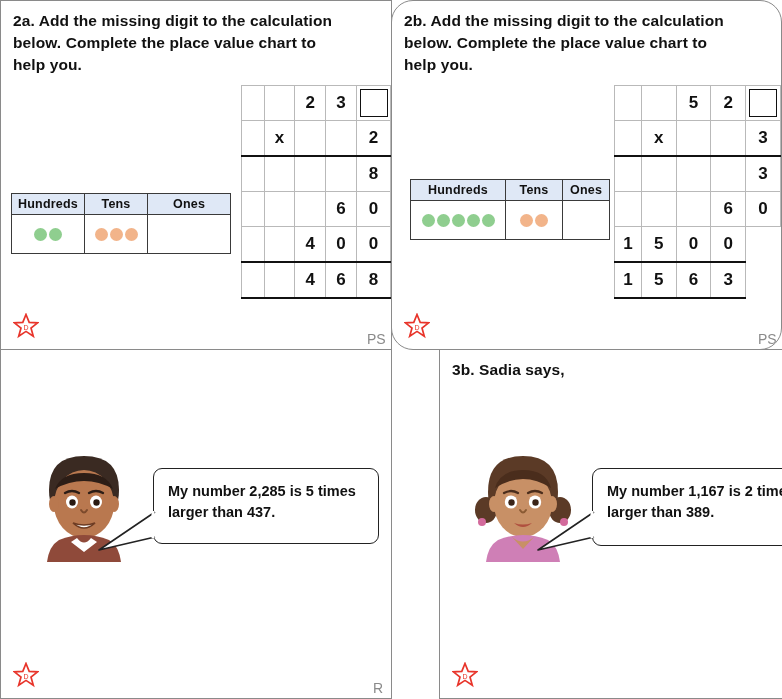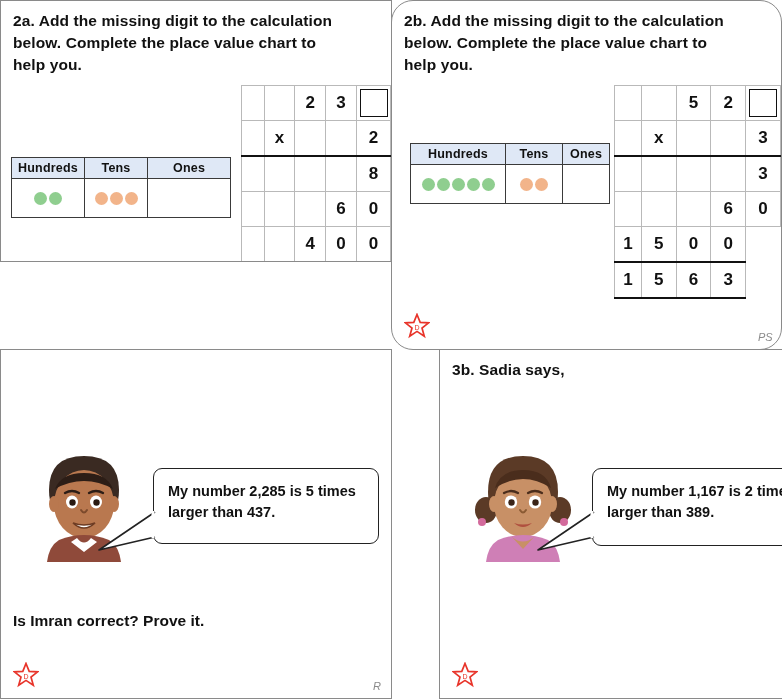--- a/index.html
+++ b/index.html
@@ -12,40 +12,41 @@
   }
   .sheet{position:relative;width:782px;height:699px;}
 
   .cell{
     position:absolute;
     border:1px solid #8a8a8a;
     box-sizing:border-box;
     background:#fff;
     overflow:hidden;
   }
-  #q2a{left:0;top:0;width:392px;height:262px;}
+  #q2a{left:0;top:0;width:392px;height:350px;}
   #q2b{left:391px;top:0;width:391px;height:350px;border-radius:22px;}
   #q3a{left:0;top:349px;width:392px;height:350px;}
   #q3b{left:391px;top:349px;width:391px;height:350px;margin-left:48px;}
 
   .prompt{
     position:absolute;
     left:12px;top:9px;
     width:330px;
     font-size:15.5px;
     font-weight:bold;
     line-height:1.42;
     letter-spacing:.1px;
   }
 
   
   .pv{
     position:absolute;
     border-collapse:collapse;
     table-layout:fixed;
+    margin-top:36px;
   }
   .pv td,.pv th{
     border:1px solid #3a3a3a;
     padding:0;
     text-align:center;
     vertical-align:middle;
     background:#fff;
   }
   .pv th{
     background:#dfe8f6;
@@ -95,23 +96,22 @@
   }
 
   
   .star{
     position:absolute;
     width:26px;height:26px;
   }
   .star svg{display:block;}
   .tagline{
     position:absolute;
-    font-size:11px;
+    font-size:14px;
     color:#8a8a8a;
-    font-style:italic;
   }
 
   
   .bubble{
     position:absolute;
     border:1.6px solid #222;
     border-radius:9px;
     background:#fff;
     box-sizing:border-box;
     padding:12px 14px;
@@ -331,21 +331,20 @@
     </div>
 
     <div class="bubble" style="left:152px;top:118px;width:226px;height:76px;">
       <span>My number 2,285 is 5 times larger than 437.</span>
     </div>
     <svg class="tail" style="left:96px;top:160px;" width="70" height="44">
       <path d="M58 2 L2 40 L58 27" fill="#ffffff" stroke="#222" stroke-width="1.6" stroke-linejoin="round"></path>
       <line x1="56" y1="1" x2="56" y2="28" stroke="#ffffff" stroke-width="3"></line>
     </svg>
 
-    <div class="closing" style="left:12px;top:262px;">Is Imran correct? Prove it.</div>
 
     <div class="star" style="left:12px;top:312px;">
       <svg width="26" height="26" viewBox="0 0 26 26">
         <polygon points="13,1.5 16.2,9.4 24.6,9.8 18,15 20.3,23.2 13,18.4 5.7,23.2 8,15 1.4,9.8 9.8,9.4" fill="#ffffff" stroke="#e8342a" stroke-width="1.7"></polygon>
         <text x="13" y="17" font-size="7" fill="#e8342a" text-anchor="middle" font-family="Liberation Sans, sans-serif">D</text>
       </svg>
     </div>
     <div class="tagline" style="left:372px;top:330px;">R</div>
   </div>
 

